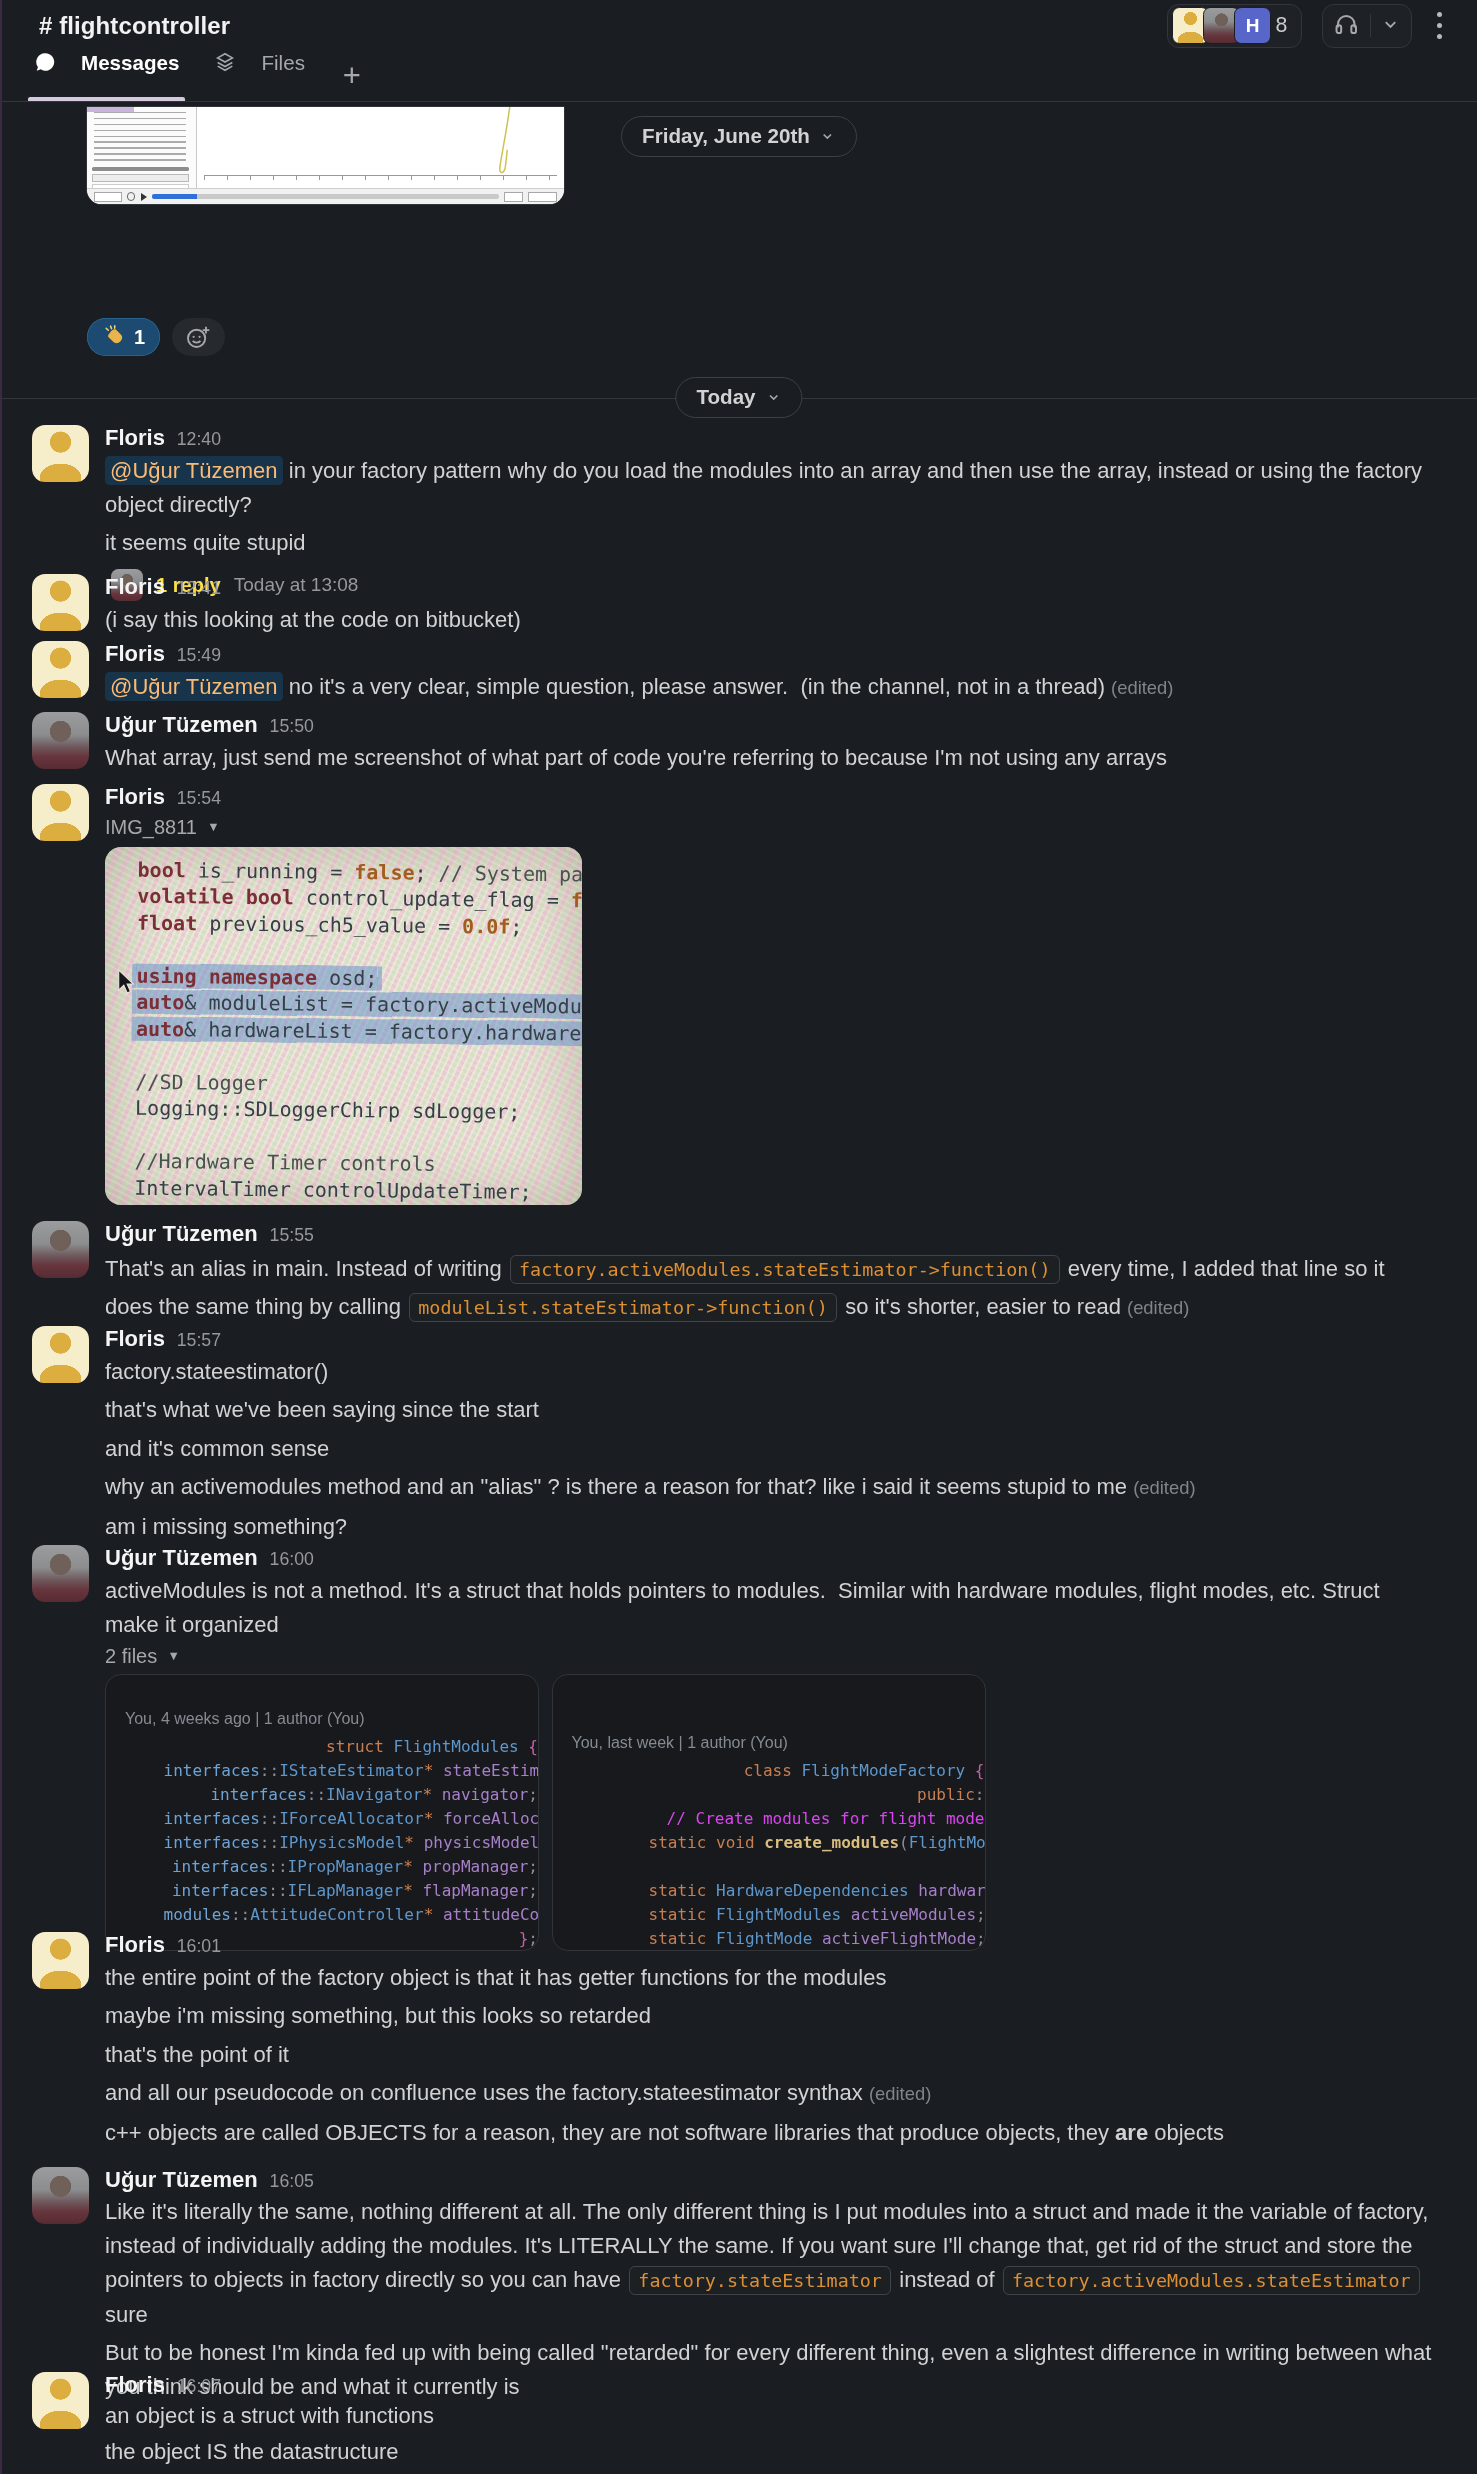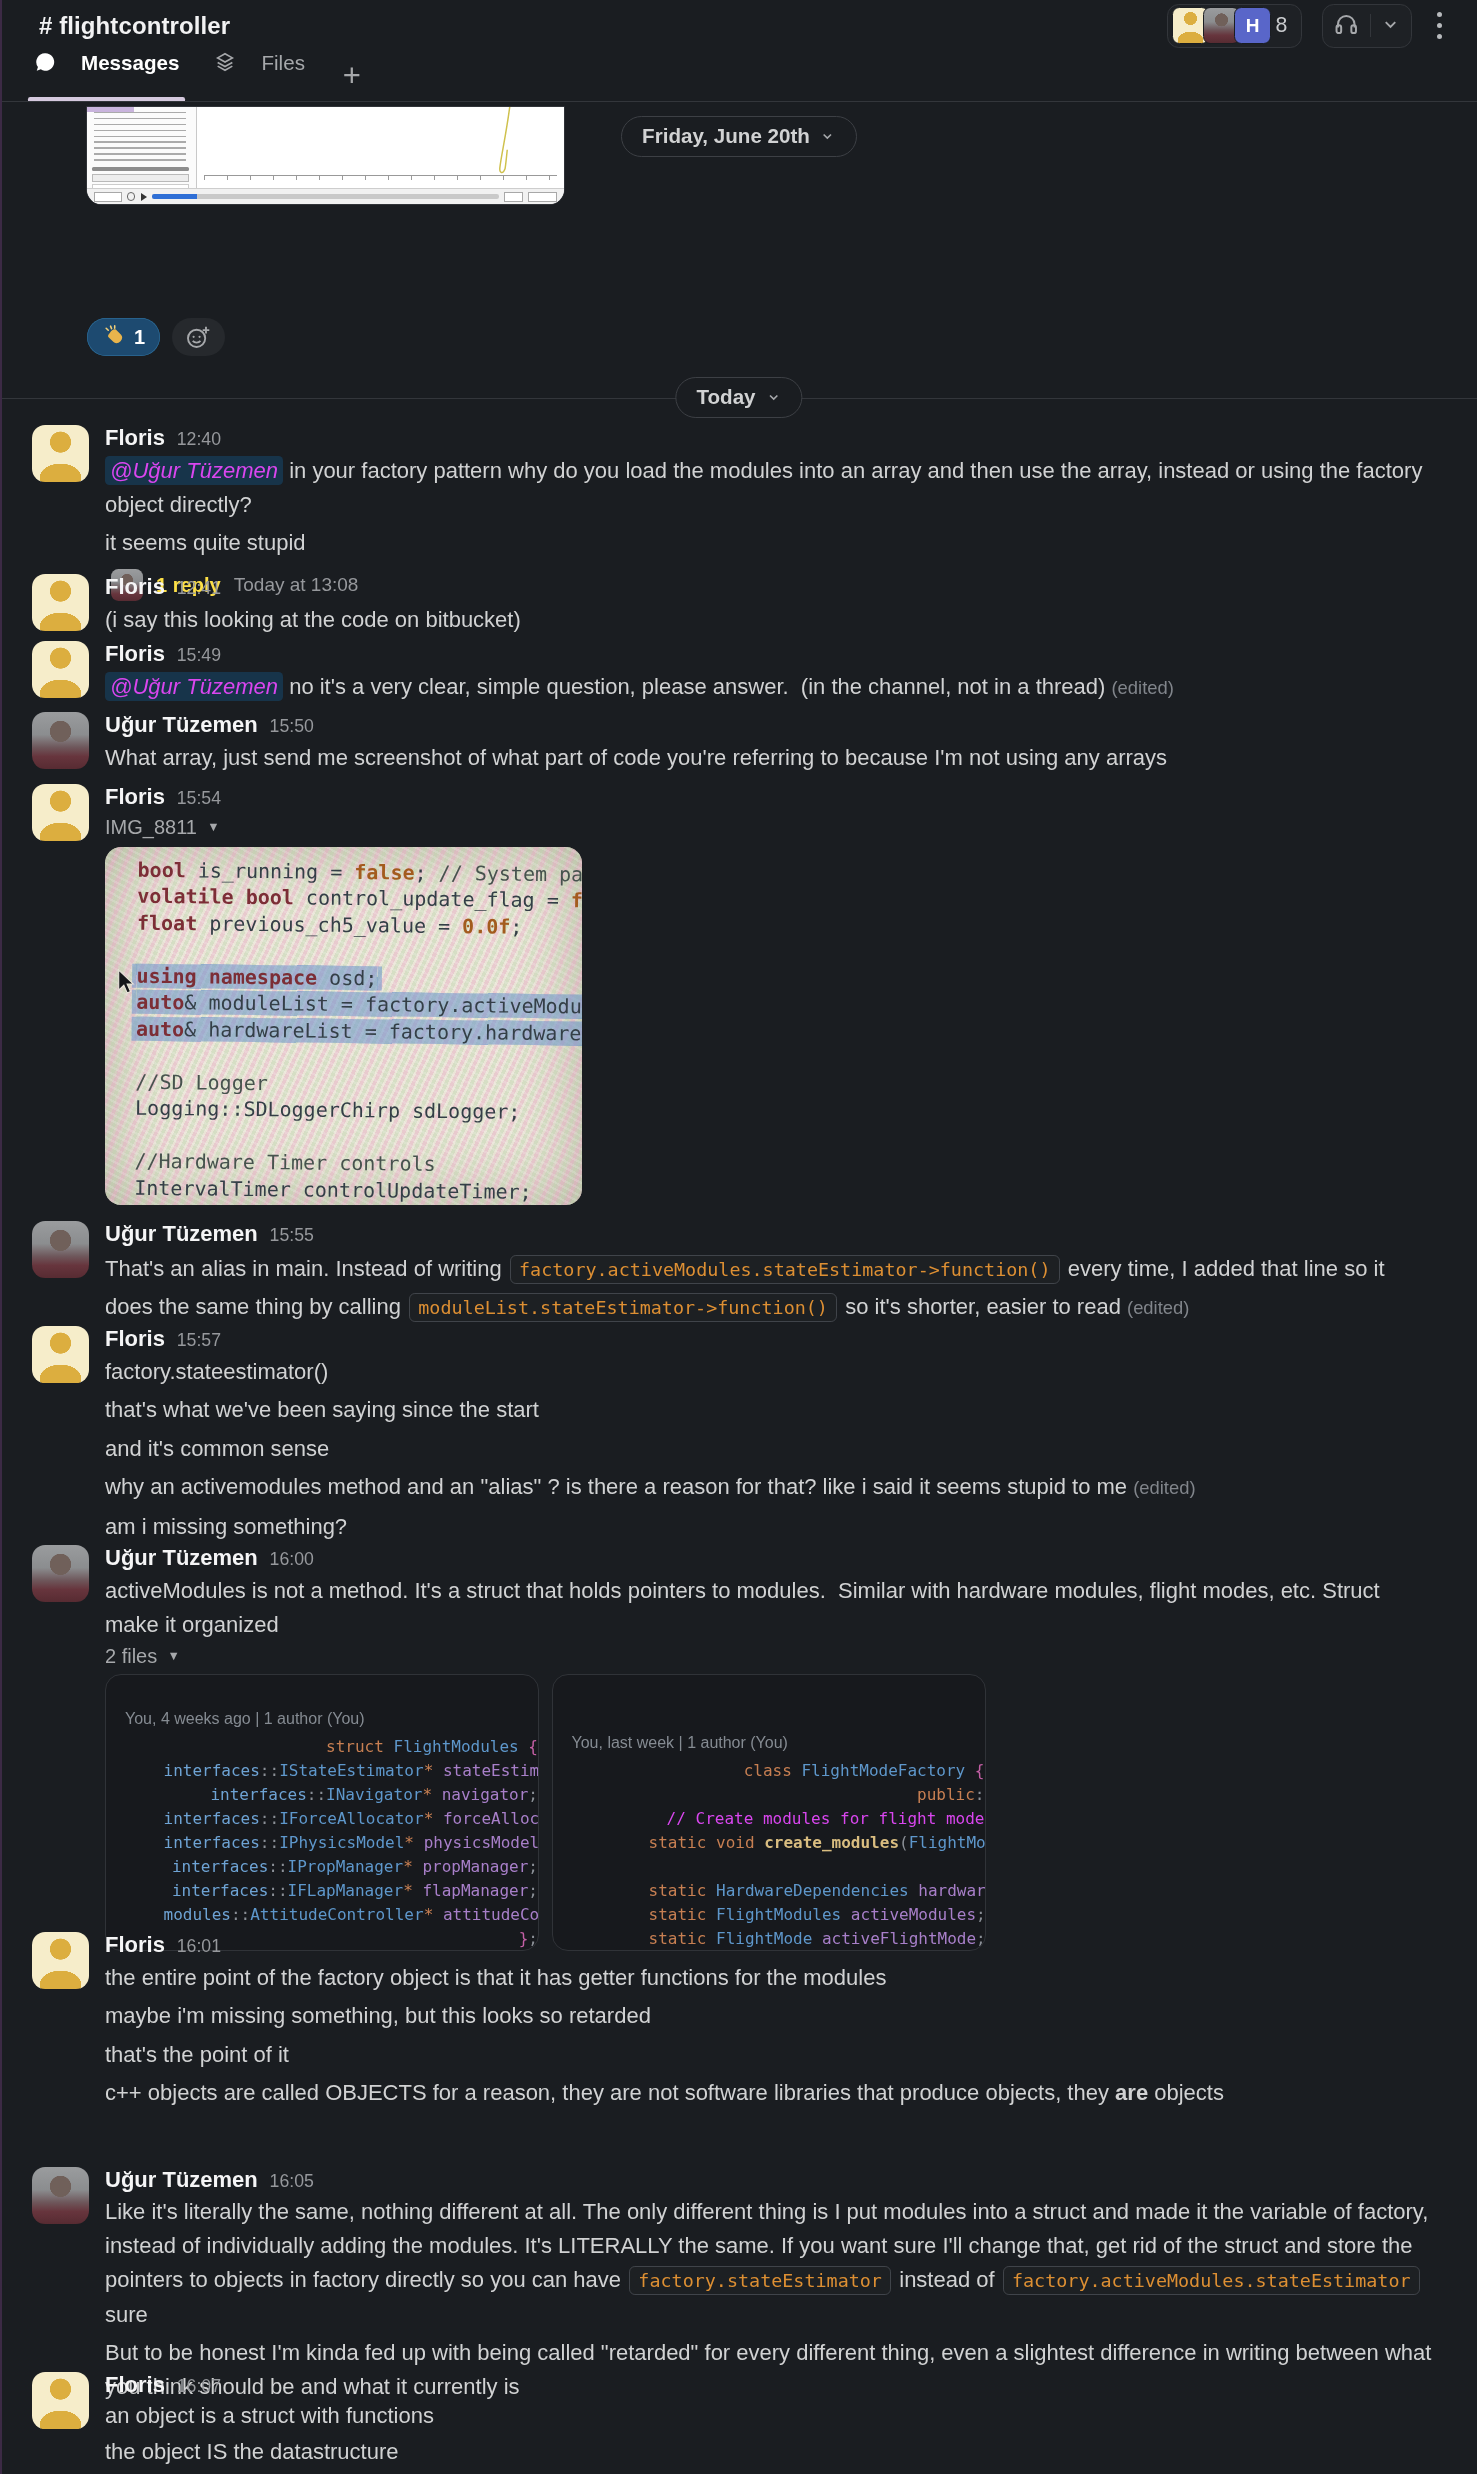--- a/index.html
+++ b/index.html
@@ -67,21 +67,21 @@
   .av-f { background:radial-gradient(circle at 50% 30%, #dcae3f 0 21%, transparent 22%), radial-gradient(ellipse 60% 40% at 50% 92%, #dcae3f 0 60%, transparent 61%), #f6edca; }
   .av-u { background:radial-gradient(circle at 50% 34%, #70605a 0 22%, transparent 23%), linear-gradient(180deg,#9a9c9e 0%,#8b8d8f 40%,#6e575b 62%,#67353d 78%,#572b32 100%); }
   .av-h { background:#5966c9; color:#fff; display:flex; align-items:center; justify-content:center; font-size:19px; font-weight:700; }
   .mbody { flex:1; min-width:0; }
   .mhead { display:flex; align-items:baseline; gap:11.8px; height:29px; }
   .name { font-size:22px; font-weight:800; color:#f5f5f6; }
   .ts { font-size:17.7px; color:#96989c; }
   .rt { font-size:22px; color:#d1d2d3; line-height:34px; white-space:pre-wrap; }
   .rt + .rt { margin-top:4.4px; }
   .rt.has-code { line-height:37px; }
-  .tk.mention { color:#d946ef; background:#17344a; border-radius:4.4px; padding:2.2px 5.1px;font-style:italic; }
+  .tk.mention { color:#fdba74; background:#17344a; border-radius:4.4px; padding:2.2px 5.1px; }
   .tk.edited { color:#81858b; font-size:18.4px; }
   .tk.bold { font-weight:700; }
   .tk.code { font-family:"DejaVu Sans Mono",monospace; font-size:18.4px; color:#dd8f33; background:#1d2023; border:0.7px solid #40444a; border-radius:5.9px; padding:2.9px 8px; margin:0 2.2px; white-space:nowrap; }
   .thread { display:flex; align-items:center; gap:13.2px; margin-top:5.9px; padding:2.9px 5.9px; width:fit-content; border-radius:7.4px; }
   .mini-av { width:32px; height:32px; border-radius:7.4px; }
   .reply { color:#fde047; font-size:20px; font-weight:700; }
   .rts { color:#96989c; font-size:19px; }
   .flabel { display:flex; align-items:center; gap:10.3px; color:#a6a8ab; font-size:20px; margin-top:1.5px; height:25px; }
   .tri { font-size:12.5px; color:#a6a8ab; }
 
@@ -396,20 +396,21 @@
   <div class="msg" style="top:1829px;">
     <div class="avatar av-f"></div>
     <div class="mbody">
       <div class="mhead">
         <span class="name">Floris</span>
         <span class="ts">16:01</span>
       </div>
       <div class="rt"><span class="tk txt">the entire point of the factory object is that it has getter functions for the modules</span></div>
       <div class="rt"><span class="tk txt">maybe i'm missing something, but this looks so retarded</span></div>
       <div class="rt"><span class="tk txt">that's the point of it</span></div>
+      <div class="rt"><span class="tk txt">and all our pseudocode on confluence uses the factory.stateestimator synthax </span><span class="tk edited">(edited)</span></div>
       <div class="rt"><span class="tk txt">c++ objects are called OBJECTS for a reason, they are not software libraries that produce objects, they </span><span class="tk bold">are</span><span class="tk txt"> objects</span></div>
     </div>
   </div>
 
   <div class="msg" style="top:2064px;">
     <div class="avatar av-u"></div>
     <div class="mbody">
       <div class="mhead" style="height:28px;">
         <span class="name">Uğur Tüzemen</span>
         <span class="ts">16:05</span>

